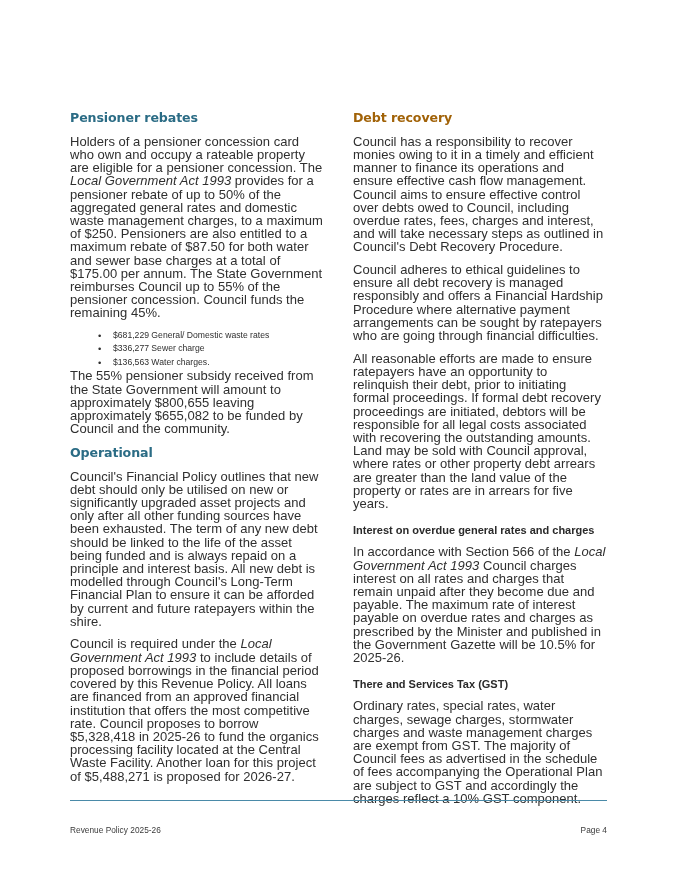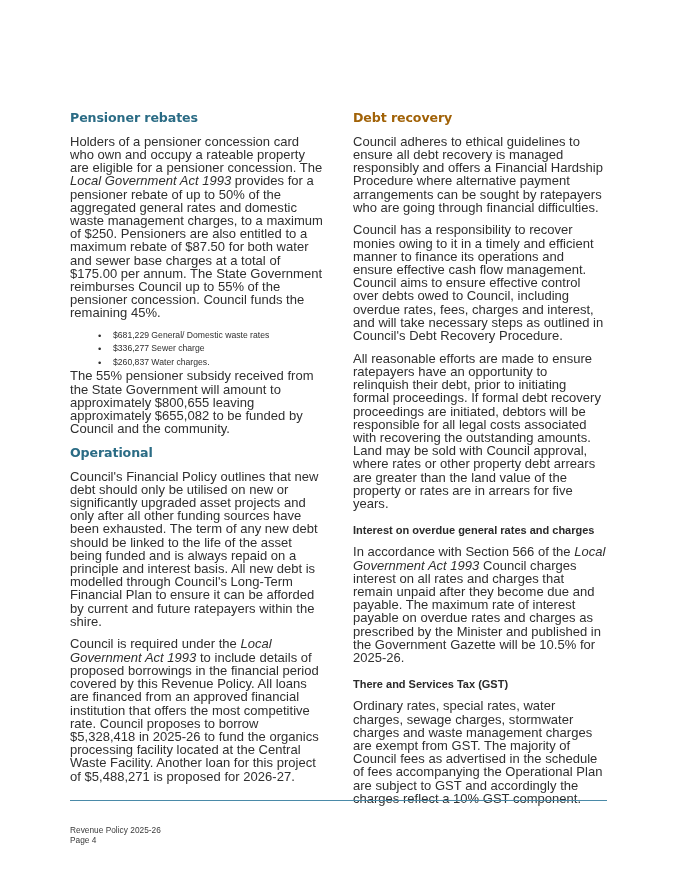--- a/index.html
+++ b/index.html
@@ -107,21 +107,20 @@
   .footer-rule {
     width: 100%;
     height: 1.4px;
     background: #4a8aa8;
     margin-bottom: 24px;
   }
   .footer-row {
     display: flex;
     justify-content: space-between;
     align-items: baseline;
-    flex-direction: column;
   }
   .footer-text {
     font-family: "Liberation Sans", sans-serif;
     font-size: 8.3px;
     color: #3a3a3a;
     letter-spacing: 0.02px;
   }
 </style>
 </head>
 <body>
@@ -133,40 +132,40 @@
     <div class="column left">
 
       <h2 class="section-heading">Pensioner rebates</h2>
 
       <p class="body-text"><span>Holders of a pensioner concession card who own and occupy a rateable property are eligible for a pensioner concession. The </span><em class="italic">Local Government Act 1993</em><span> provides for a pensioner rebate of up to 50% of the aggregated general rates and domestic waste management charges, to a maximum of $250. Pensioners are also entitled to a maximum rebate of $87.50 for both water and sewer base charges at a total of $175.00 per annum. The State Government reimburses Council up to 55% of the pensioner concession. Council funds the remaining 45%.</span></p>
 
 
       <ul class="bullet-list">
         <li><span class="bullet-dot">•</span><span>$681,229 General/ Domestic waste rates</span></li>
         <li><span class="bullet-dot">•</span><span>$336,277 Sewer charge</span></li>
-        <li><span class="bullet-dot">•</span><span>$260,837 Water charges.</span></li>
+        <li><span class="bullet-dot">•</span><span>$136,563 Water charges.</span></li>
       </ul>
 
       <p class="body-text after-list">The 55% pensioner subsidy received from the State Government will amount to approximately $800,655 leaving approximately $655,082 to be funded by Council and the community.</p>
 
       <h2 class="section-heading spacer-heading">Operational</h2>
 
       <p class="body-text">Council's Financial Policy outlines that new debt should only be utilised on new or significantly upgraded asset projects and only after all other funding sources have been exhausted. The term of any new debt should be linked to the life of the asset being funded and is always repaid on a principle and interest basis. All new debt is modelled through Council's Long-Term Financial Plan to ensure it can be afforded by current and future ratepayers within the shire.</p>
 
       <p class="body-text"><span>Council is required under the </span><em class="italic">Local Government Act 1993</em><span> to include details of proposed borrowings in the financial period covered by this Revenue Policy. All loans are financed from an approved financial institution that offers the most competitive rate. Council proposes to borrow $5,328,418 in 2025-26 to fund the organics processing facility located at the Central Waste Facility. Another loan for this project of $5,488,271 is proposed for 2026-27.</span></p>
 
     </div>
 
     <div class="column right">
 
       <h2 class="section-heading">Debt recovery</h2>
 
+      <p class="body-text">Council has a responsibility to recover monies owing to it in a timely and efficient manner to finance its operations and ensure effective cash flow management. Council aims to ensure effective control over debts owed to Council, including overdue rates, fees, charges and interest, and will take necessary steps as outlined in Council's Debt Recovery Procedure.</p>
+
       <p class="body-text">Council adheres to ethical guidelines to ensure all debt recovery is managed responsibly and offers a Financial Hardship Procedure where alternative payment arrangements can be sought by ratepayers who are going through financial difficulties.</p>
-
-      <p class="body-text">Council has a responsibility to recover monies owing to it in a timely and efficient manner to finance its operations and ensure effective cash flow management. Council aims to ensure effective control over debts owed to Council, including overdue rates, fees, charges and interest, and will take necessary steps as outlined in Council's Debt Recovery Procedure.</p>
 
       <p class="body-text">All reasonable efforts are made to ensure ratepayers have an opportunity to relinquish their debt, prior to initiating formal proceedings. If formal debt recovery proceedings are initiated, debtors will be responsible for all legal costs associated with recovering the outstanding amounts. Land may be sold with Council approval, where rates or other property debt arrears are greater than the land value of the property or rates are in arrears for five years.</p>
 
       <h3 class="sub-heading">Interest on overdue general rates and charges</h3>
 
       <p class="body-text"><span>In accordance with Section 566 of the </span><em class="italic">Local Government Act 1993</em><span> Council charges interest on all rates and charges that remain unpaid after they become due and payable. The maximum rate of interest payable on overdue rates and charges as prescribed by the Minister and published in the Government Gazette will be 10.5% for 2025-26.</span></p>
 
       <h3 class="sub-heading">There and Services Tax (GST)</h3>
 
       <p class="body-text">Ordinary rates, special rates, water charges, sewage charges, stormwater charges and waste management charges are exempt from GST. The majority of Council fees as advertised in the schedule of fees accompanying the Operational Plan are subject to GST and accordingly the charges reflect a 10% GST component.</p>

